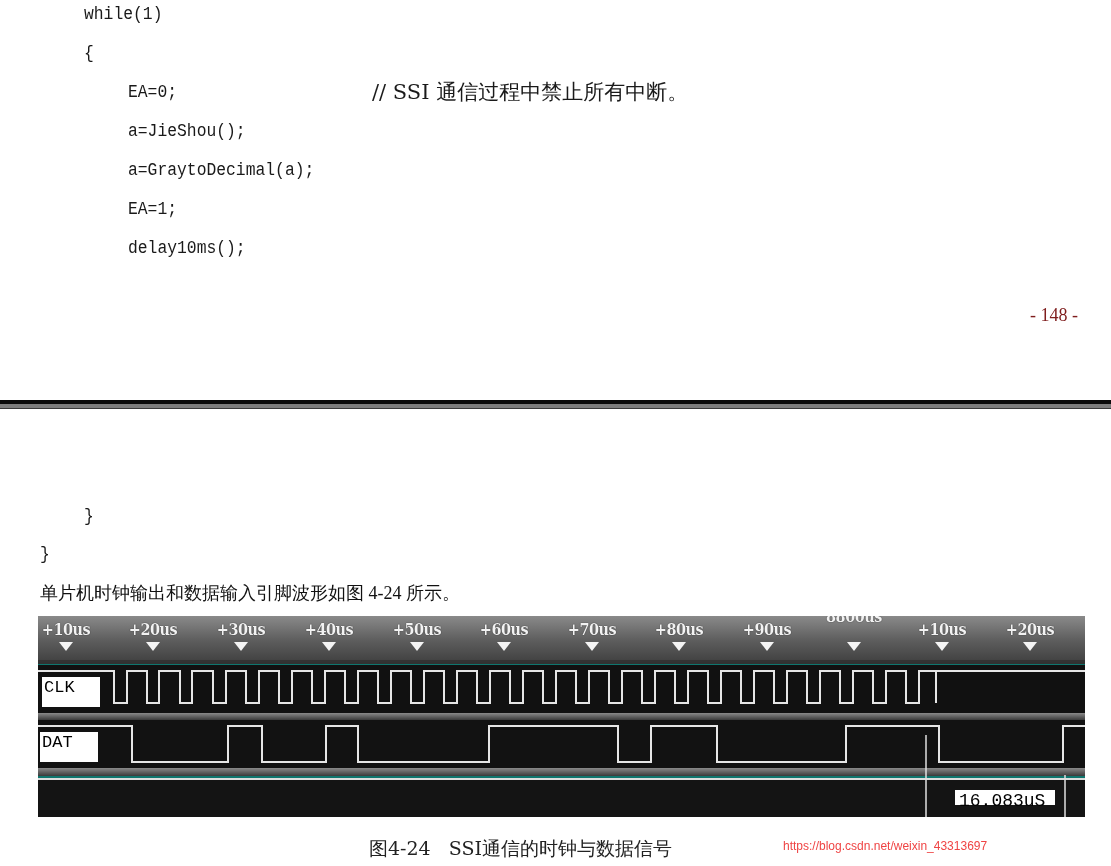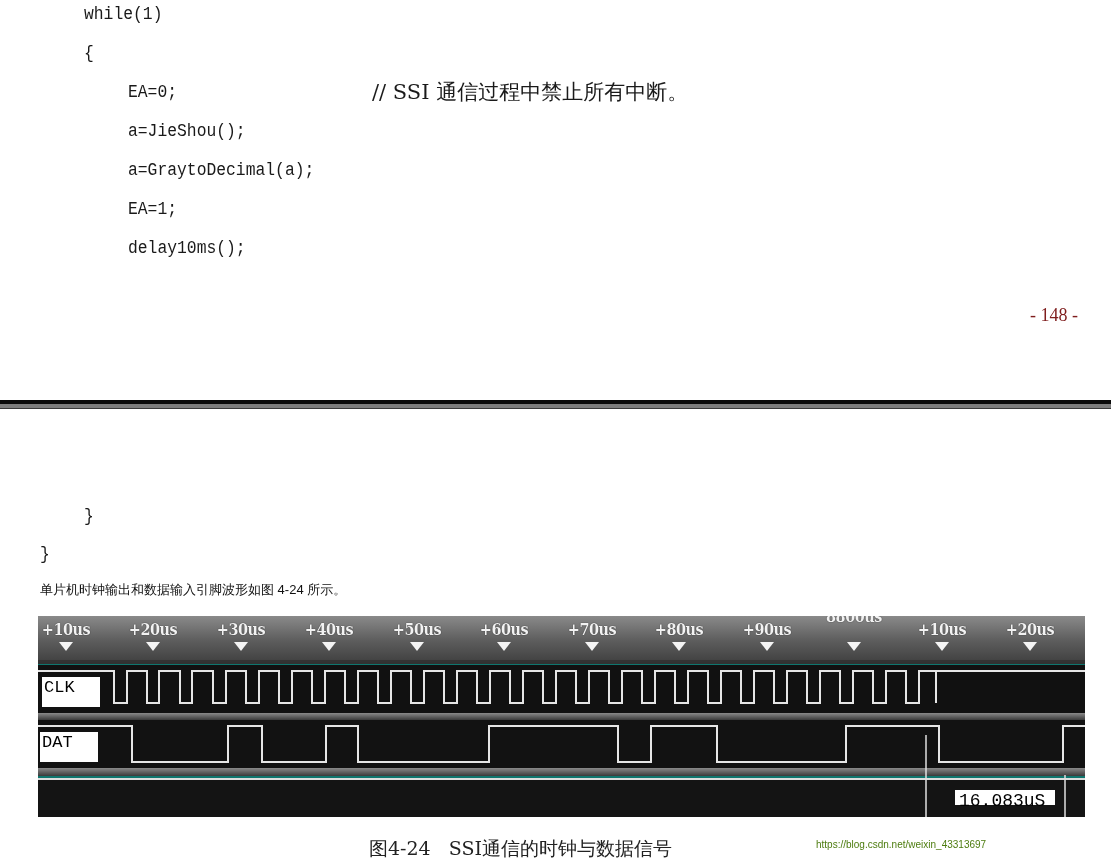--- a/index.html
+++ b/index.html
@@ -17,21 +17,21 @@
     position:absolute; left:1030px; top:305px;
     font-family:"Liberation Serif", serif; font-size:18px; color:#7f1d1d; white-space:pre;
   }
   .page-break { position:absolute; left:0; width:1111px; }
   .pb-black { top:400px; height:4px; background:#0a0a0a; }
   .pb-gray { top:404px; height:4px; background:#7d7d7d; }
   .pb-dark { top:408px; height:1px; background:#3a3a3a; }
 
   .body-text {
     position:absolute; left:40px; top:581px;
-    font-family:Liberation Sans, sans-serif; font-size:13px; color:#111; white-space:pre;
+    font-family:Liberation Serif, serif; font-size:18px; color:#111; white-space:pre;
   }
   .scope {
     position:absolute; left:38px; top:616px; width:1047px; height:201px; overflow:hidden;
     background:#0f766e;
   }
   .scope svg { position:absolute; left:0; top:0; }
   .scope-label {
     position:absolute; font-family:"Liberation Mono", "DejaVu Sans Mono", monospace;
     font-size:17px; background:#fff; color:#000; line-height:22px; height:30px; padding-left:2px;
   }
@@ -50,22 +50,22 @@
   .measure-box {
     position:absolute; left:917px; top:174px; width:100px; height:15px;
     background:#fff; color:#000; font-family:"Liberation Mono", "DejaVu Sans Mono", monospace;
     font-size:18px; line-height:22px; padding-left:4px; box-sizing:border-box;
   }
   .caption {
     position:absolute; left:369px; top:836px; font-family:"DejaVu Serif", "Liberation Serif", serif;
     font-size:19px; color:#222; white-space:pre;
   }
   .watermark {
-    position:absolute; left:816px; top:839px; font-family:"Liberation Sans", sans-serif;
-    font-size:10px; color:#4d7c0f; white-space:pre;
+    position:absolute; left:783px; top:839px; font-family:"Liberation Sans", sans-serif;
+    font-size:12px; color:#ef4444; white-space:pre;
   }
 </style>
 </head>
 <body>
 
 <div>
   <div class="code-line" style="left:84px; top:3px;">while(1)</div>
   <div class="code-line" style="left:84px; top:42px;">{</div>
   <div class="code-line" style="left:128px; top:81px;">EA=0;</div>
   <div class="code-line" style="left:331px; top:81px; font-family:'DejaVu Serif', serif; transform:none; font-size:21px;margin-left:41px;">// SSI 通信过程中禁止所有中断。</div>

